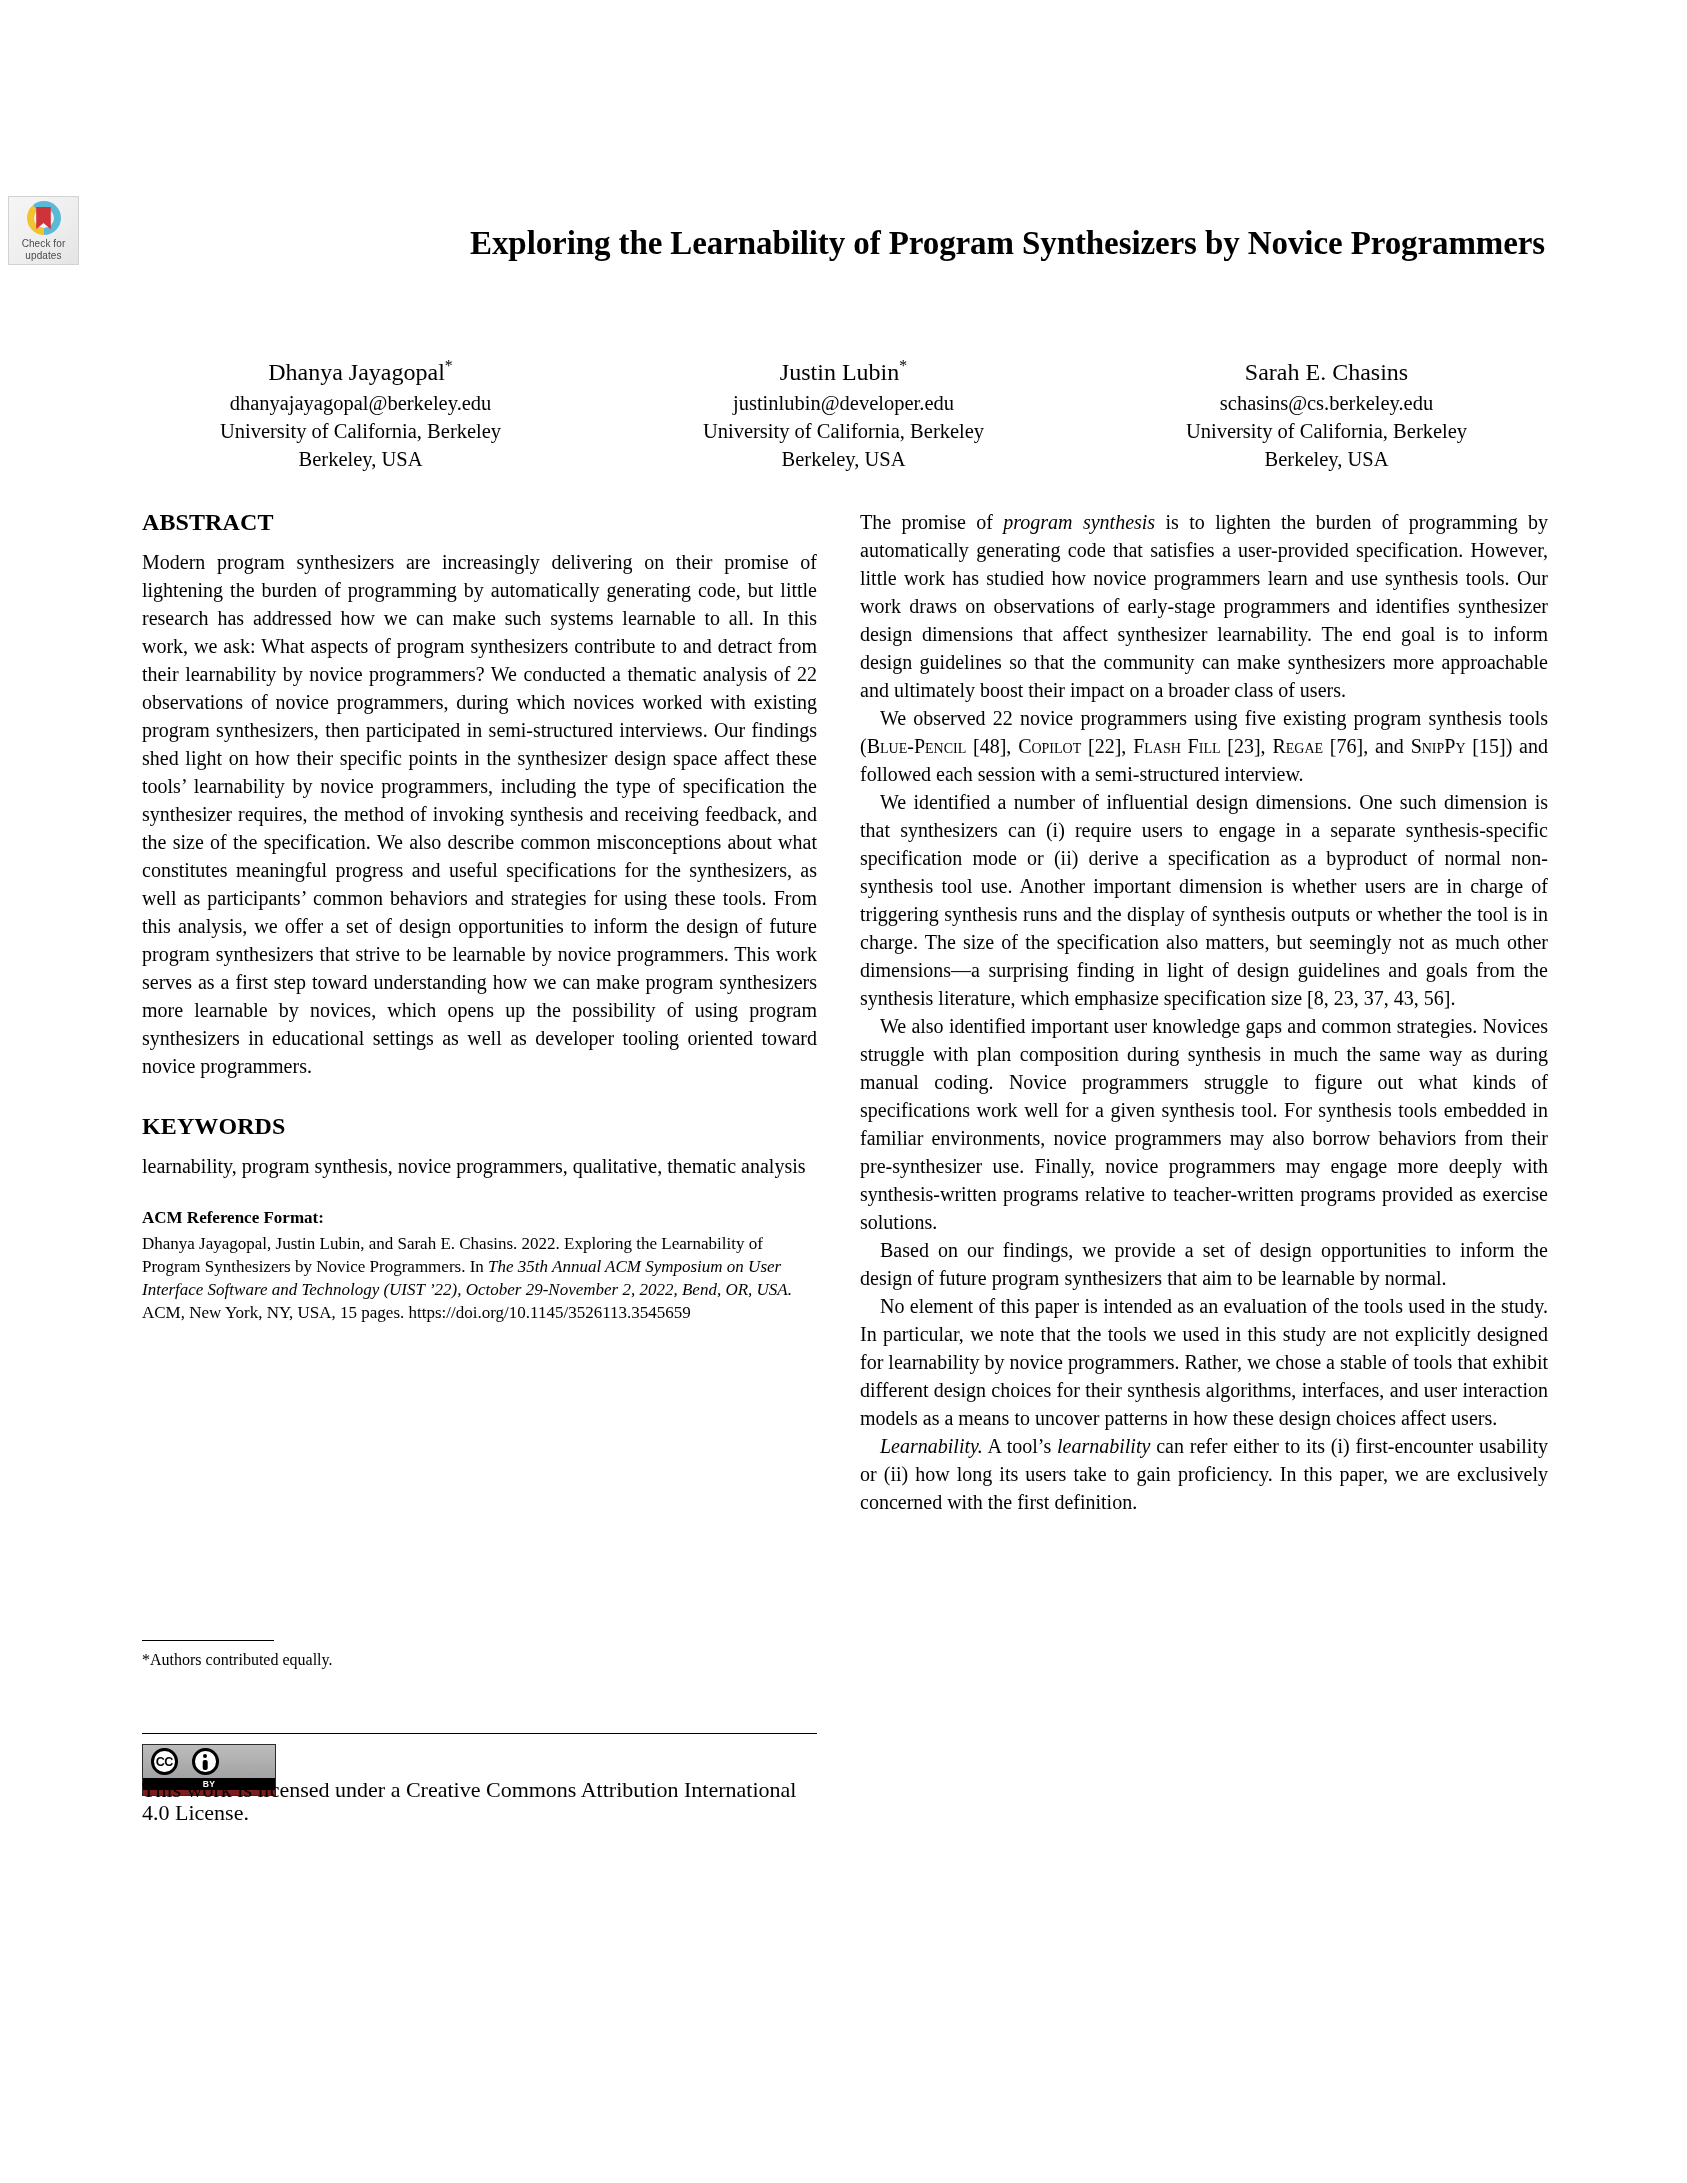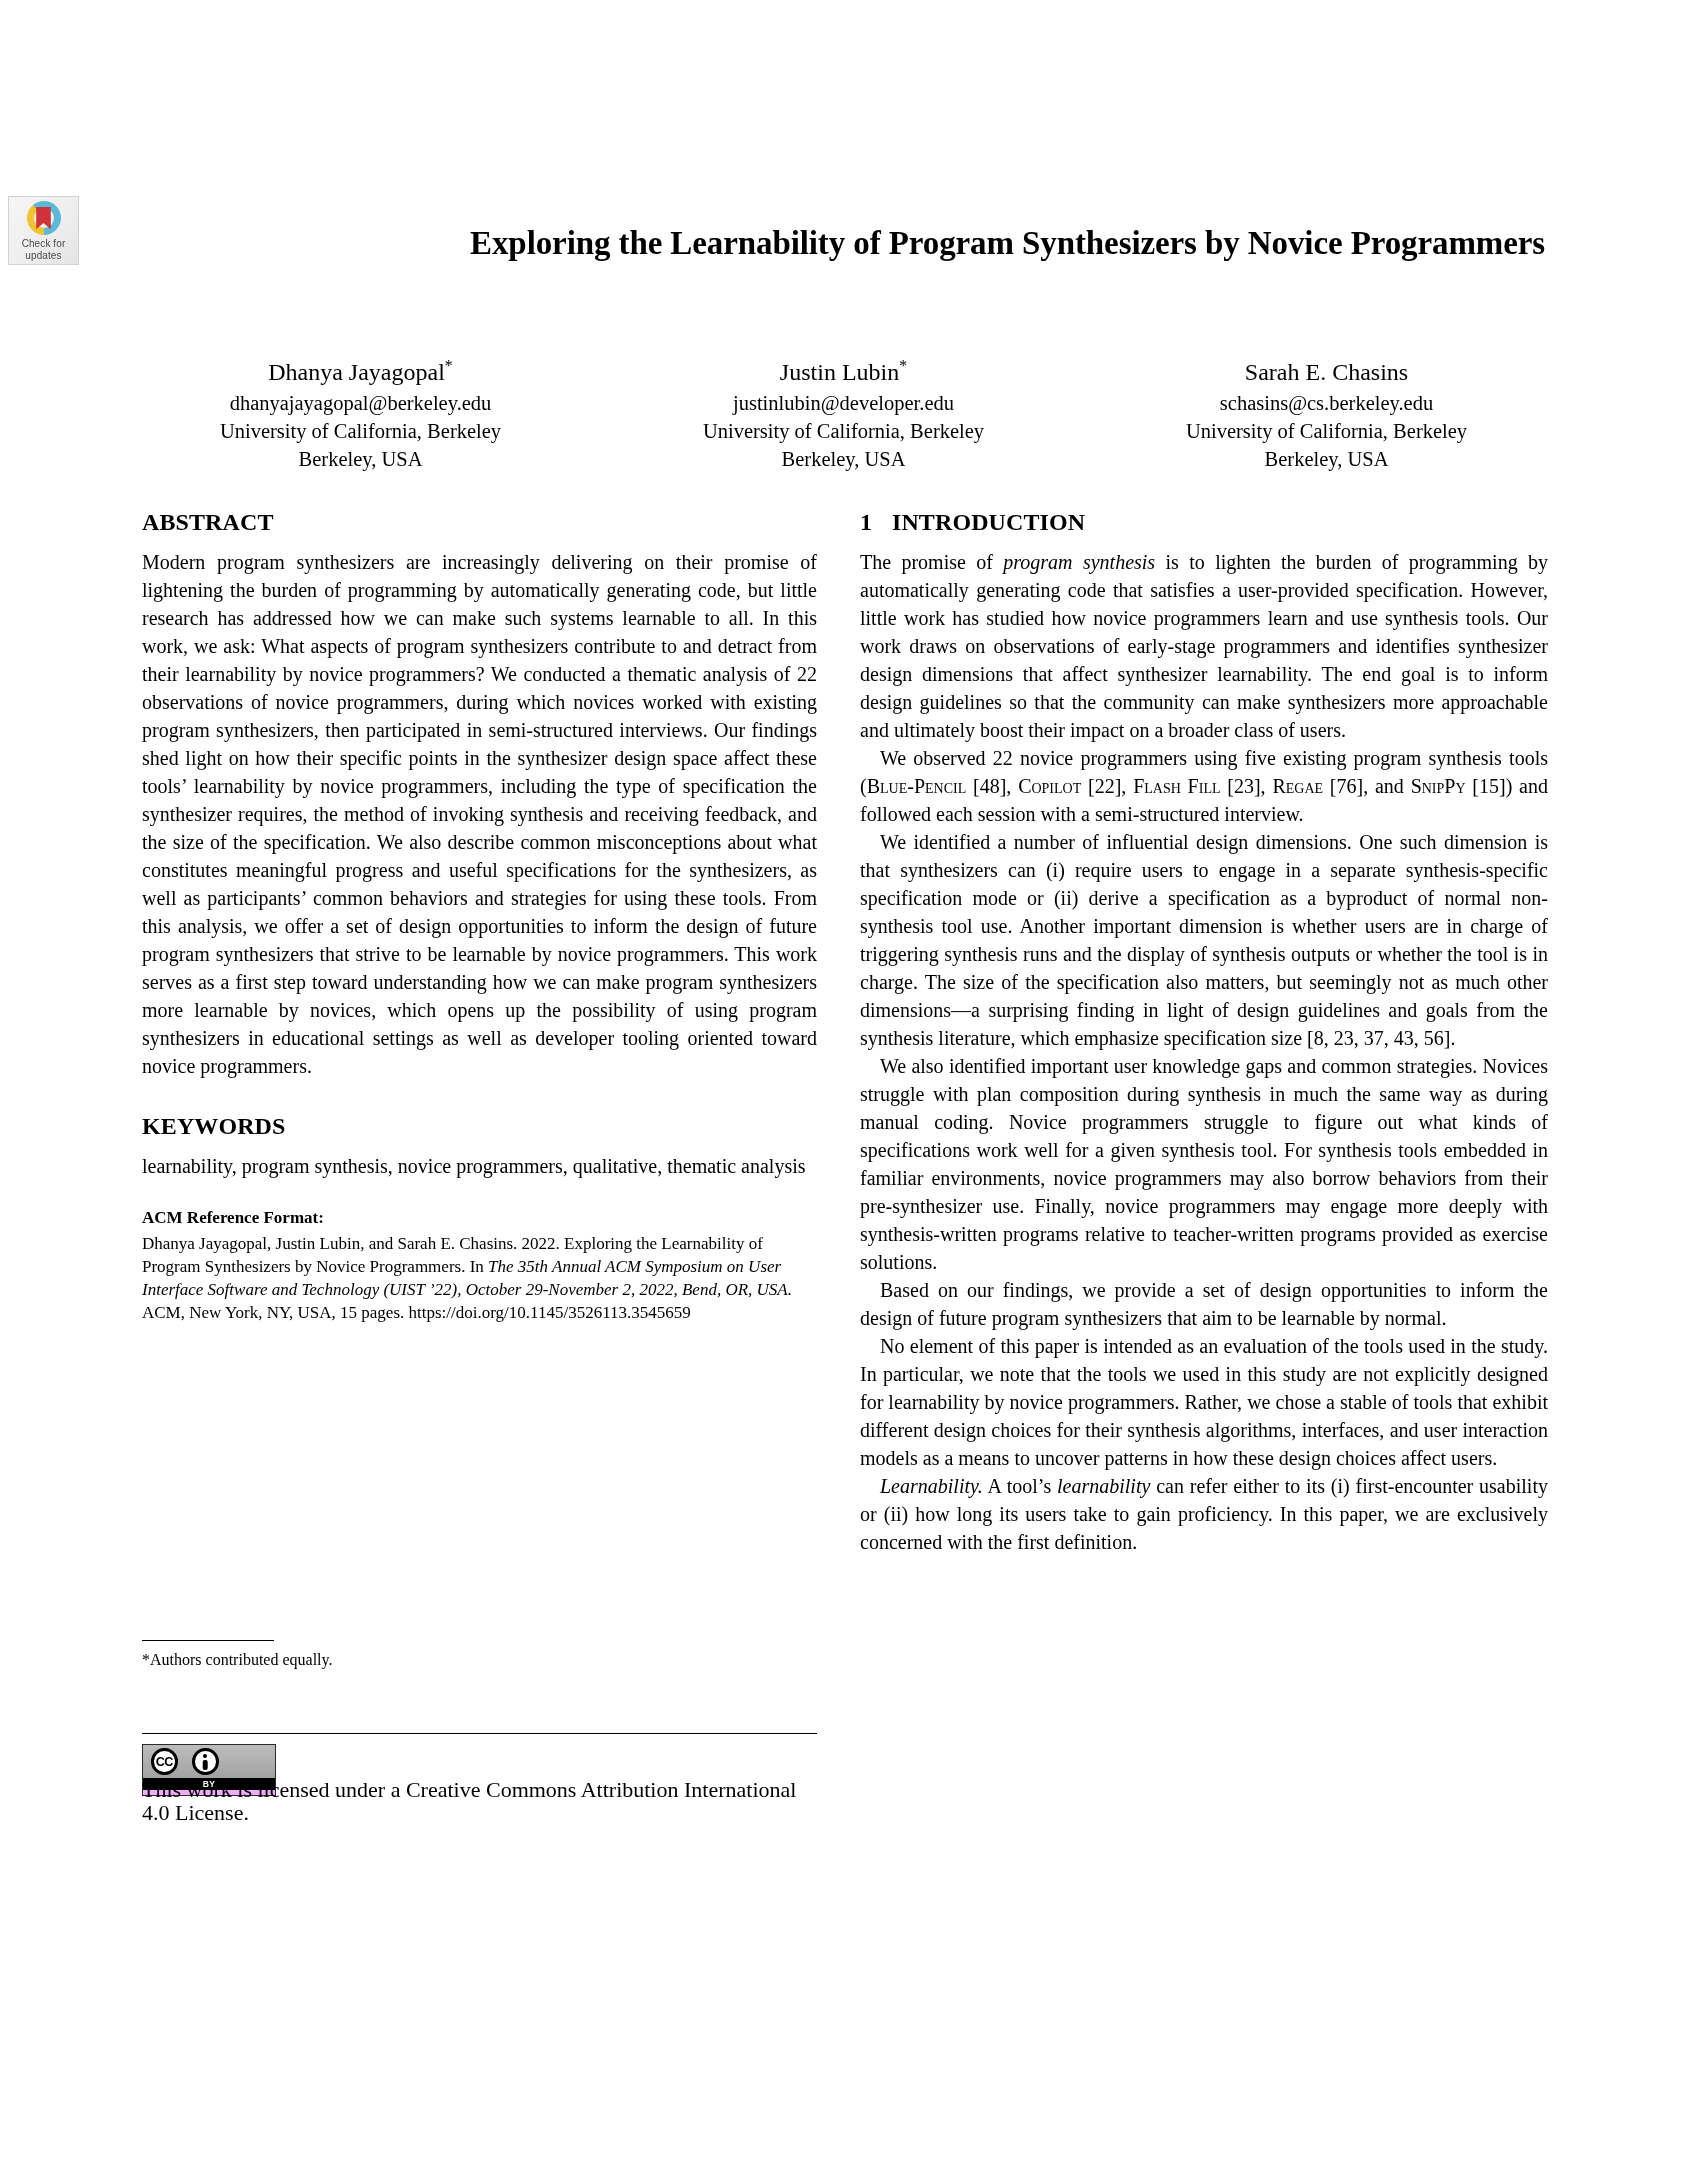--- a/index.html
+++ b/index.html
@@ -199,21 +199,21 @@
     height: 1.3px;
     background: #000;
   }
 
   .cc-badge {
     position: absolute;
     left: 142px;
     top: 1744px;
     width: 134px;
     height: 52px;
-    background: #f0abfc;
+    background: #7f1d1d;
     border: 0.7px solid #2b2b2b;
     box-sizing: border-box;
   }
   .cc-badge-top {
     position: relative;
     height: 33px;
     display: flex;
     align-items: center;
     gap: 14.6px;
     padding-left: 8px;
@@ -357,21 +357,20 @@
       <div class="cc-person"></div>
     </div>
     <div class="cc-badge-bot">BY</div>
   </div>
 
   <div class="license">This work is licensed under a Creative Commons Attribution International 4.0 License.</div>
 
 
   <div class="col col-right">
 
-    <h2 class="sec"><span class="num">1</span><span>INTRODUCTION</span></h2>
 
     <p class="body noindent"><span>The promise of </span><i>program synthesis</i><span> is to lighten the burden of programming by automatically generating code that satisfies a user-provided specification. However, little work has studied how novice programmers learn and use synthesis tools. Our work draws on observations of early-stage programmers and identifies synthesizer design dimensions that affect synthesizer learnability. The end goal is to inform design guidelines so that the community can make synthesizers more approachable and ultimately boost their impact on a broader class of users.</span></p>
 
     <p class="body"><span>We observed 22 novice programmers using five existing program synthesis tools (</span><span class="sc">Blue-Pencil</span><span> [48], </span><span class="sc">Copilot</span><span> [22], </span><span class="sc">Flash Fill</span><span> [23], </span><span class="sc">Regae</span><span> [76], and </span><span class="sc">SnipPy</span><span> [15]</span><span>) and followed each session with a semi-structured interview.</span></p>
 
     <p class="body">We identified a number of influential design dimensions. One such dimension is that synthesizers can (i) require users to engage in a separate synthesis-specific specification mode or (ii) derive a specification as a byproduct of normal non-synthesis tool use. Another important dimension is whether users are in charge of triggering synthesis runs and the display of synthesis outputs or whether the tool is in charge. The size of the specification also matters, but seemingly not as much other dimensions—a surprising finding in light of design guidelines and goals from the synthesis literature, which emphasize specification size [8, 23, 37, 43, 56].</p>
     <p class="body">We also identified important user knowledge gaps and common strategies. Novices struggle with plan composition during synthesis in much the same way as during manual coding. Novice programmers struggle to figure out what kinds of specifications work well for a given synthesis tool. For synthesis tools embedded in familiar environments, novice programmers may also borrow behaviors from their pre-synthesizer use. Finally, novice programmers may engage more deeply with synthesis-written programs relative to teacher-written programs provided as exercise solutions.</p>
     <p class="body">Based on our findings, we provide a set of design opportunities to inform the design of future program synthesizers that aim to be learnable by normal.</p>
     <p class="body">No element of this paper is intended as an evaluation of the tools used in the study. In particular, we note that the tools we used in this study are not explicitly designed for learnability by novice programmers. Rather, we chose a stable of tools that exhibit different design choices for their synthesis algorithms, interfaces, and user interaction models as a means to uncover patterns in how these design choices affect users.</p>
 

